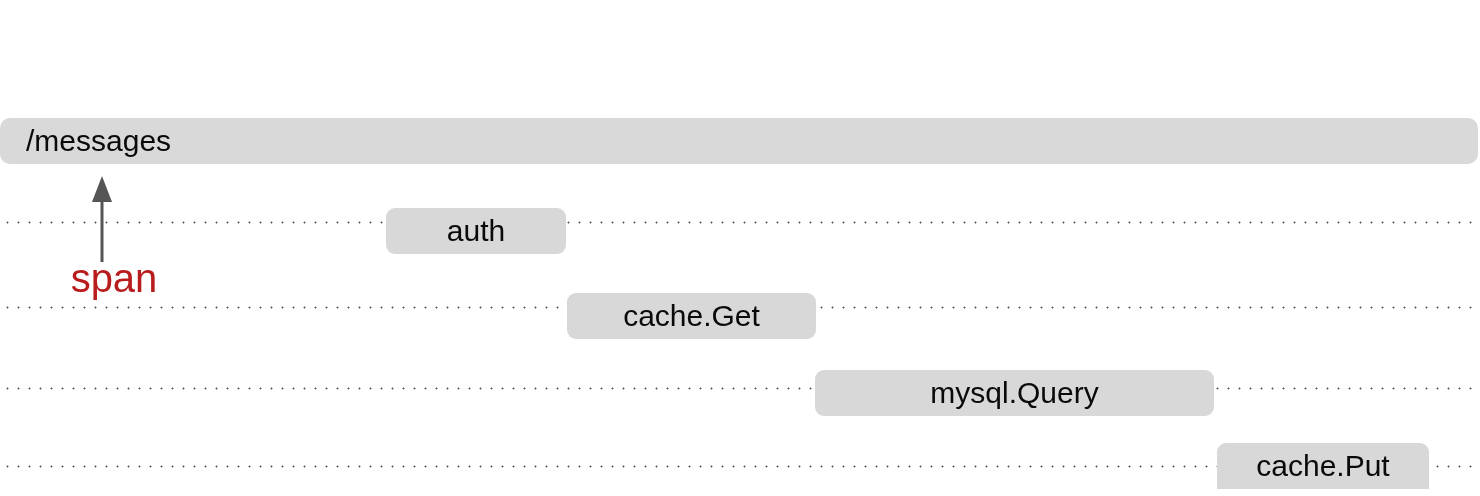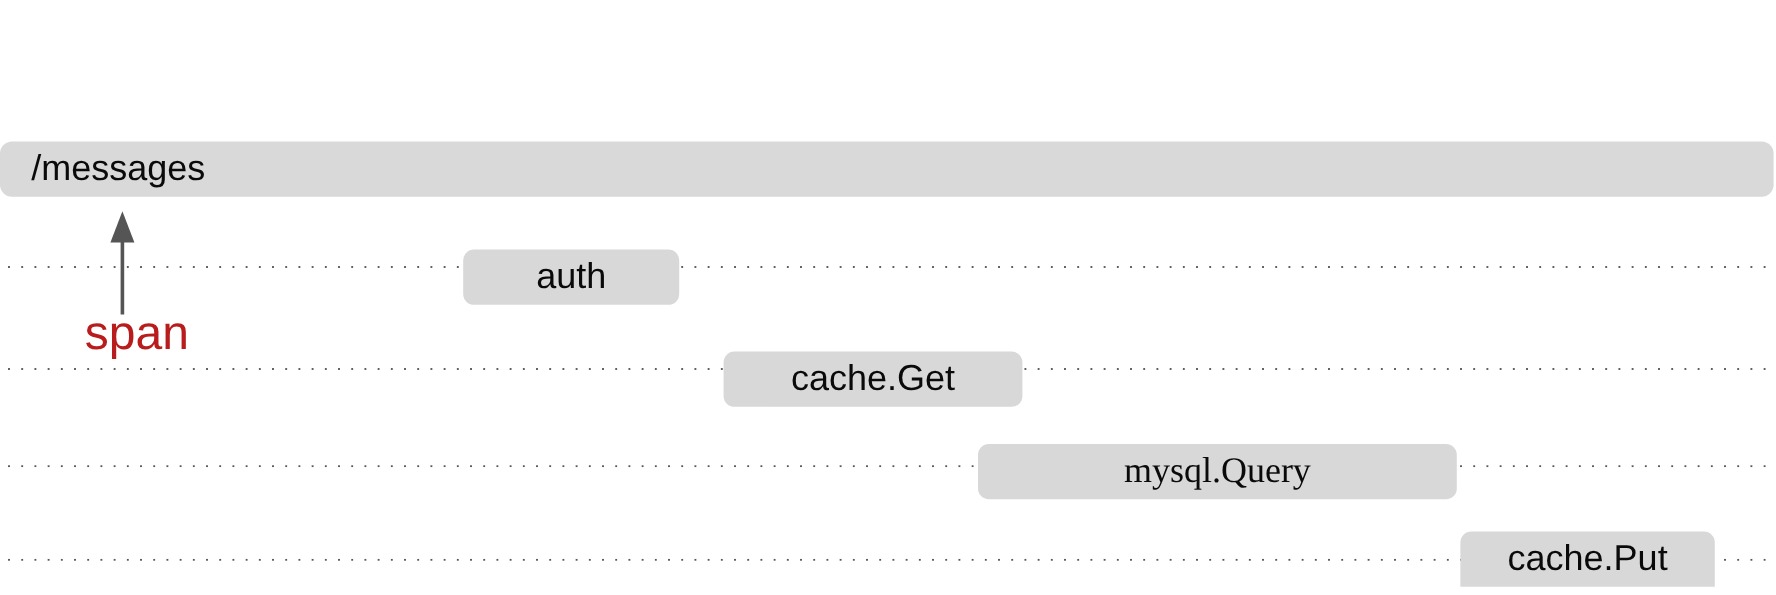--- a/index.html
+++ b/index.html
@@ -140,25 +140,25 @@
   <div class="root-bar">
     <span class="bar-label">/messages</span>
   </div>
 
   <div id="rows-container">
       <div class="dotted-line" style="top: 221px;"></div>
       <div class="span-bar" style="left: 386px; width: 180px; top: 208px; background: rgb(216, 216, 216);">
         <span class="bar-label">auth</span>
       </div>
       <div class="dotted-line" style="top: 306px;"></div>
-      <div class="span-bar" style="left: 567px; width: 249px; top: 293px; background: rgb(216, 216, 216); margin-left: 36px;">
+      <div class="span-bar" style="left: 567px; width: 249px; top: 293px; background: rgb(216, 216, 216);">
         <span class="bar-label">cache.Get</span>
       </div>
       <div class="dotted-line" style="top: 387px;"></div>
-      <div class="span-bar" style="left: 815px; width: 399px; top: 370px; background: rgb(216, 216, 216); font-family: Liberation Serif, serif;">
+      <div class="span-bar" style="left: 815px; width: 399px; top: 370px; background: rgb(216, 216, 216);">
         <span class="bar-label">mysql.Query</span>
       </div>
       <div class="dotted-line" style="top: 465px;"></div>
       <div class="span-bar clipped-bottom" style="left: 1217px; width: 212px; top: 443px; background: rgb(216, 216, 216);">
         <span class="bar-label">cache.Put</span>
       </div>
     </div>
 
   <div class="span-annotation">
     <svg class="arrow-svg" width="148" height="95" viewBox="0 0 148 95" aria-hidden="true">

